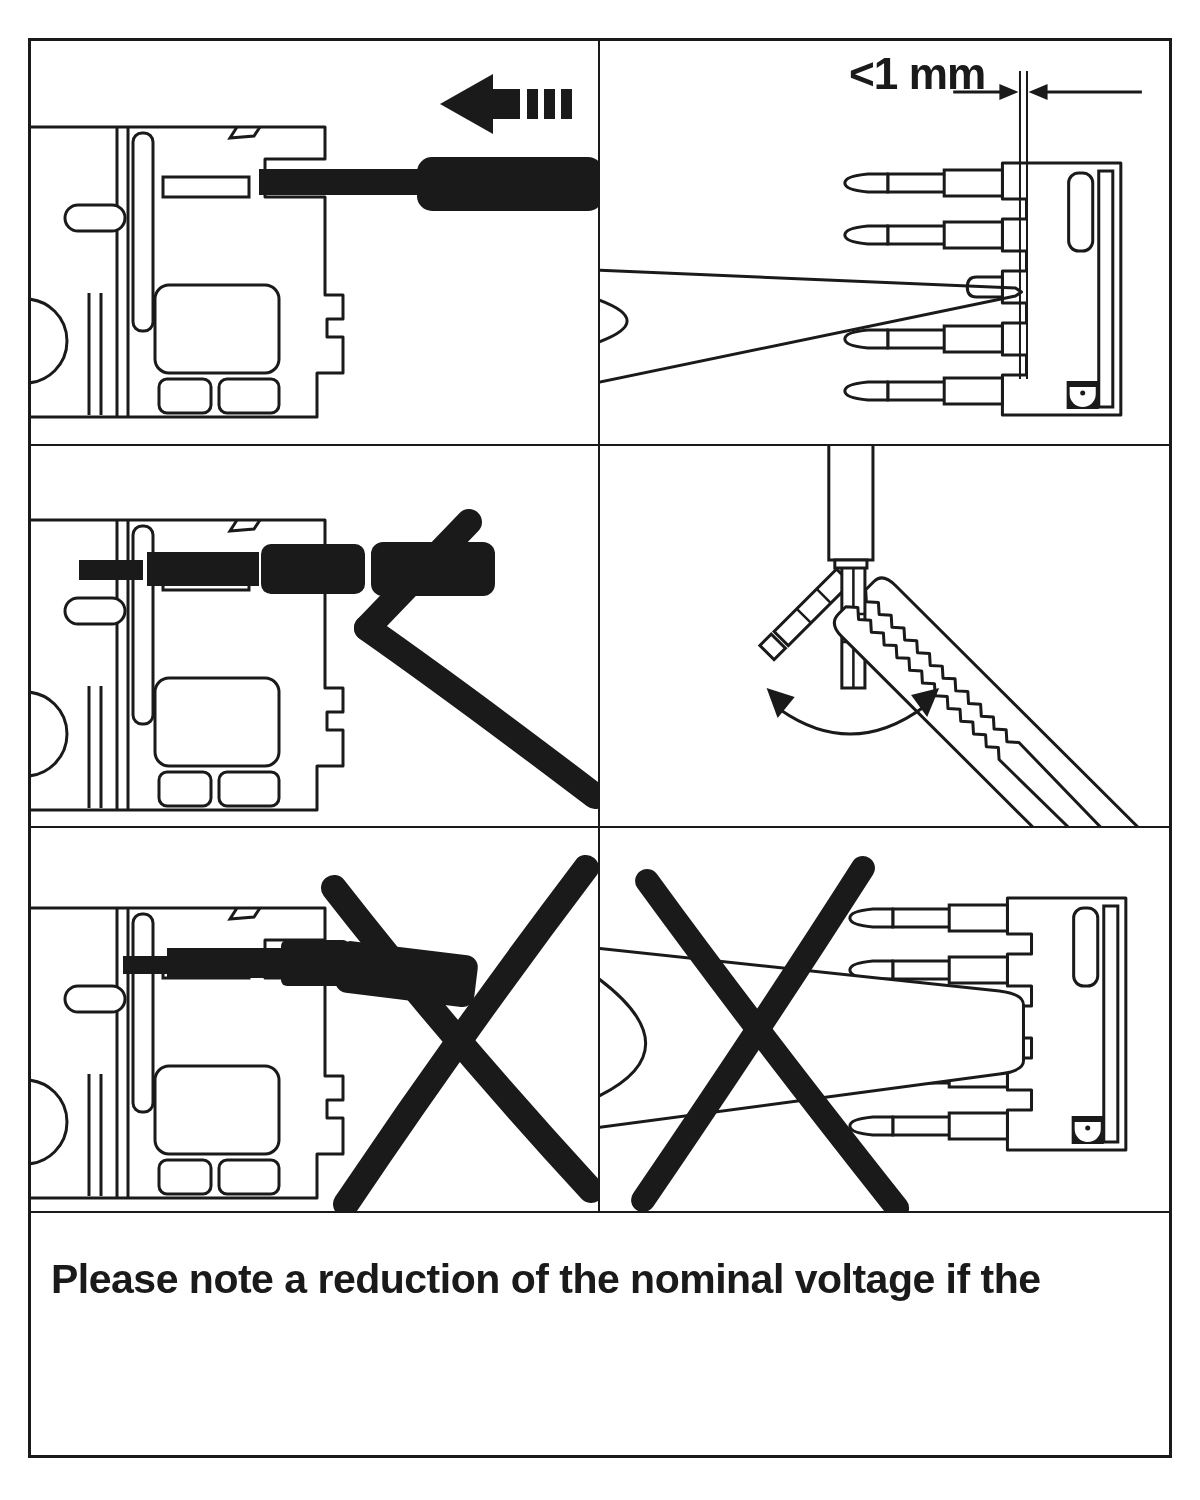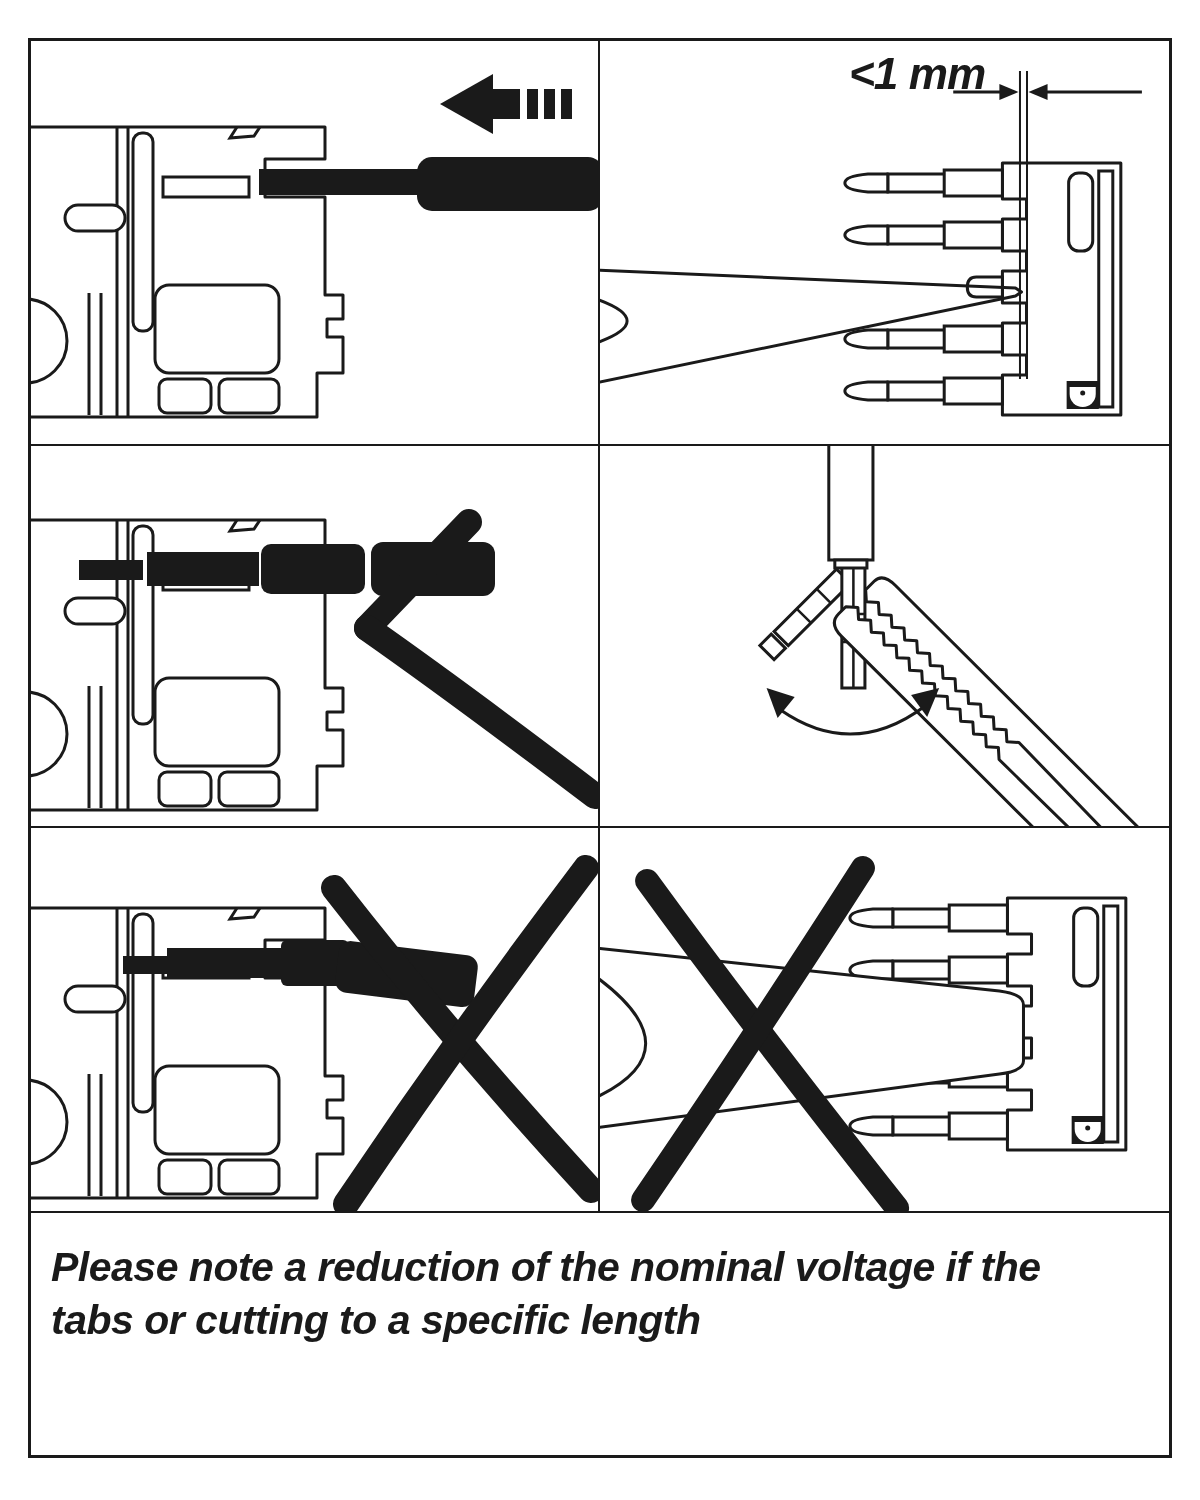--- a/index.html
+++ b/index.html
@@ -1,23 +1,23 @@
 <!DOCTYPE html>
 <html><head>
 <meta charset="utf-8">
 <style>
   html,body{margin:0;padding:0;background:#ffffff;}
   body{width:1200px;height:1500px;position:relative;font-family:"Liberation Sans",sans-serif;color:#1a1a1a;}
   .frame{position:absolute;left:28px;top:38px;width:1144px;height:1420px;border:3px solid #1a1a1a;box-sizing:border-box;background:#fff;}
-  .grid{display:grid;width:100%;height:100%;grid-template-columns:569px 569px;grid-template-rows:405px 382px 385px 1fr;font-style:italic;}
+  .grid{display:grid;width:100%;height:100%;grid-template-columns:569px 569px;grid-template-rows:405px 382px 385px 1fr;}
   .cell{position:relative;overflow:hidden;box-sizing:border-box;background:#fff;}
   .cell.bR{border-right:2px solid #1a1a1a;}
   .cell.bB{border-bottom:2px solid #1a1a1a;}
   .cell svg{display:block;width:100%;height:100%;}
-  .caption{grid-column:1 / span 2;padding:28px 0 0 20px;box-sizing:border-box;}
+  .caption{grid-column:1 / span 2;padding:40px 0 0 20px;box-sizing:border-box;}
   .caption .ln{font-weight:bold;font-size:41px;line-height:53px;letter-spacing:-0.5px;white-space:nowrap;}
   .hiddefs{position:absolute;width:0;height:0;overflow:hidden;}
 </style>
 </head>
 <body>
 
 <svg class="hiddefs" aria-hidden="true">
   <defs>
 
     <g id="tblock">
@@ -173,17 +173,16 @@
         </g>
         <g fill="none" stroke="#1a1a1a" stroke-width="24" stroke-linecap="round">
           <path d="M 47,53 Q 150,195 296,380"></path>
           <path d="M 262,40 Q 160,200 43,372"></path>
         </g>
       </svg>
     </div>
 
     <div class="cell caption">
       <div class="ln">Please note a reduction of the nominal voltage if the</div>
-      <div class="ln">tabs or cutting to a specific length</div>
     </div>
 
   </div>
 </div>
 
 </body></html>

